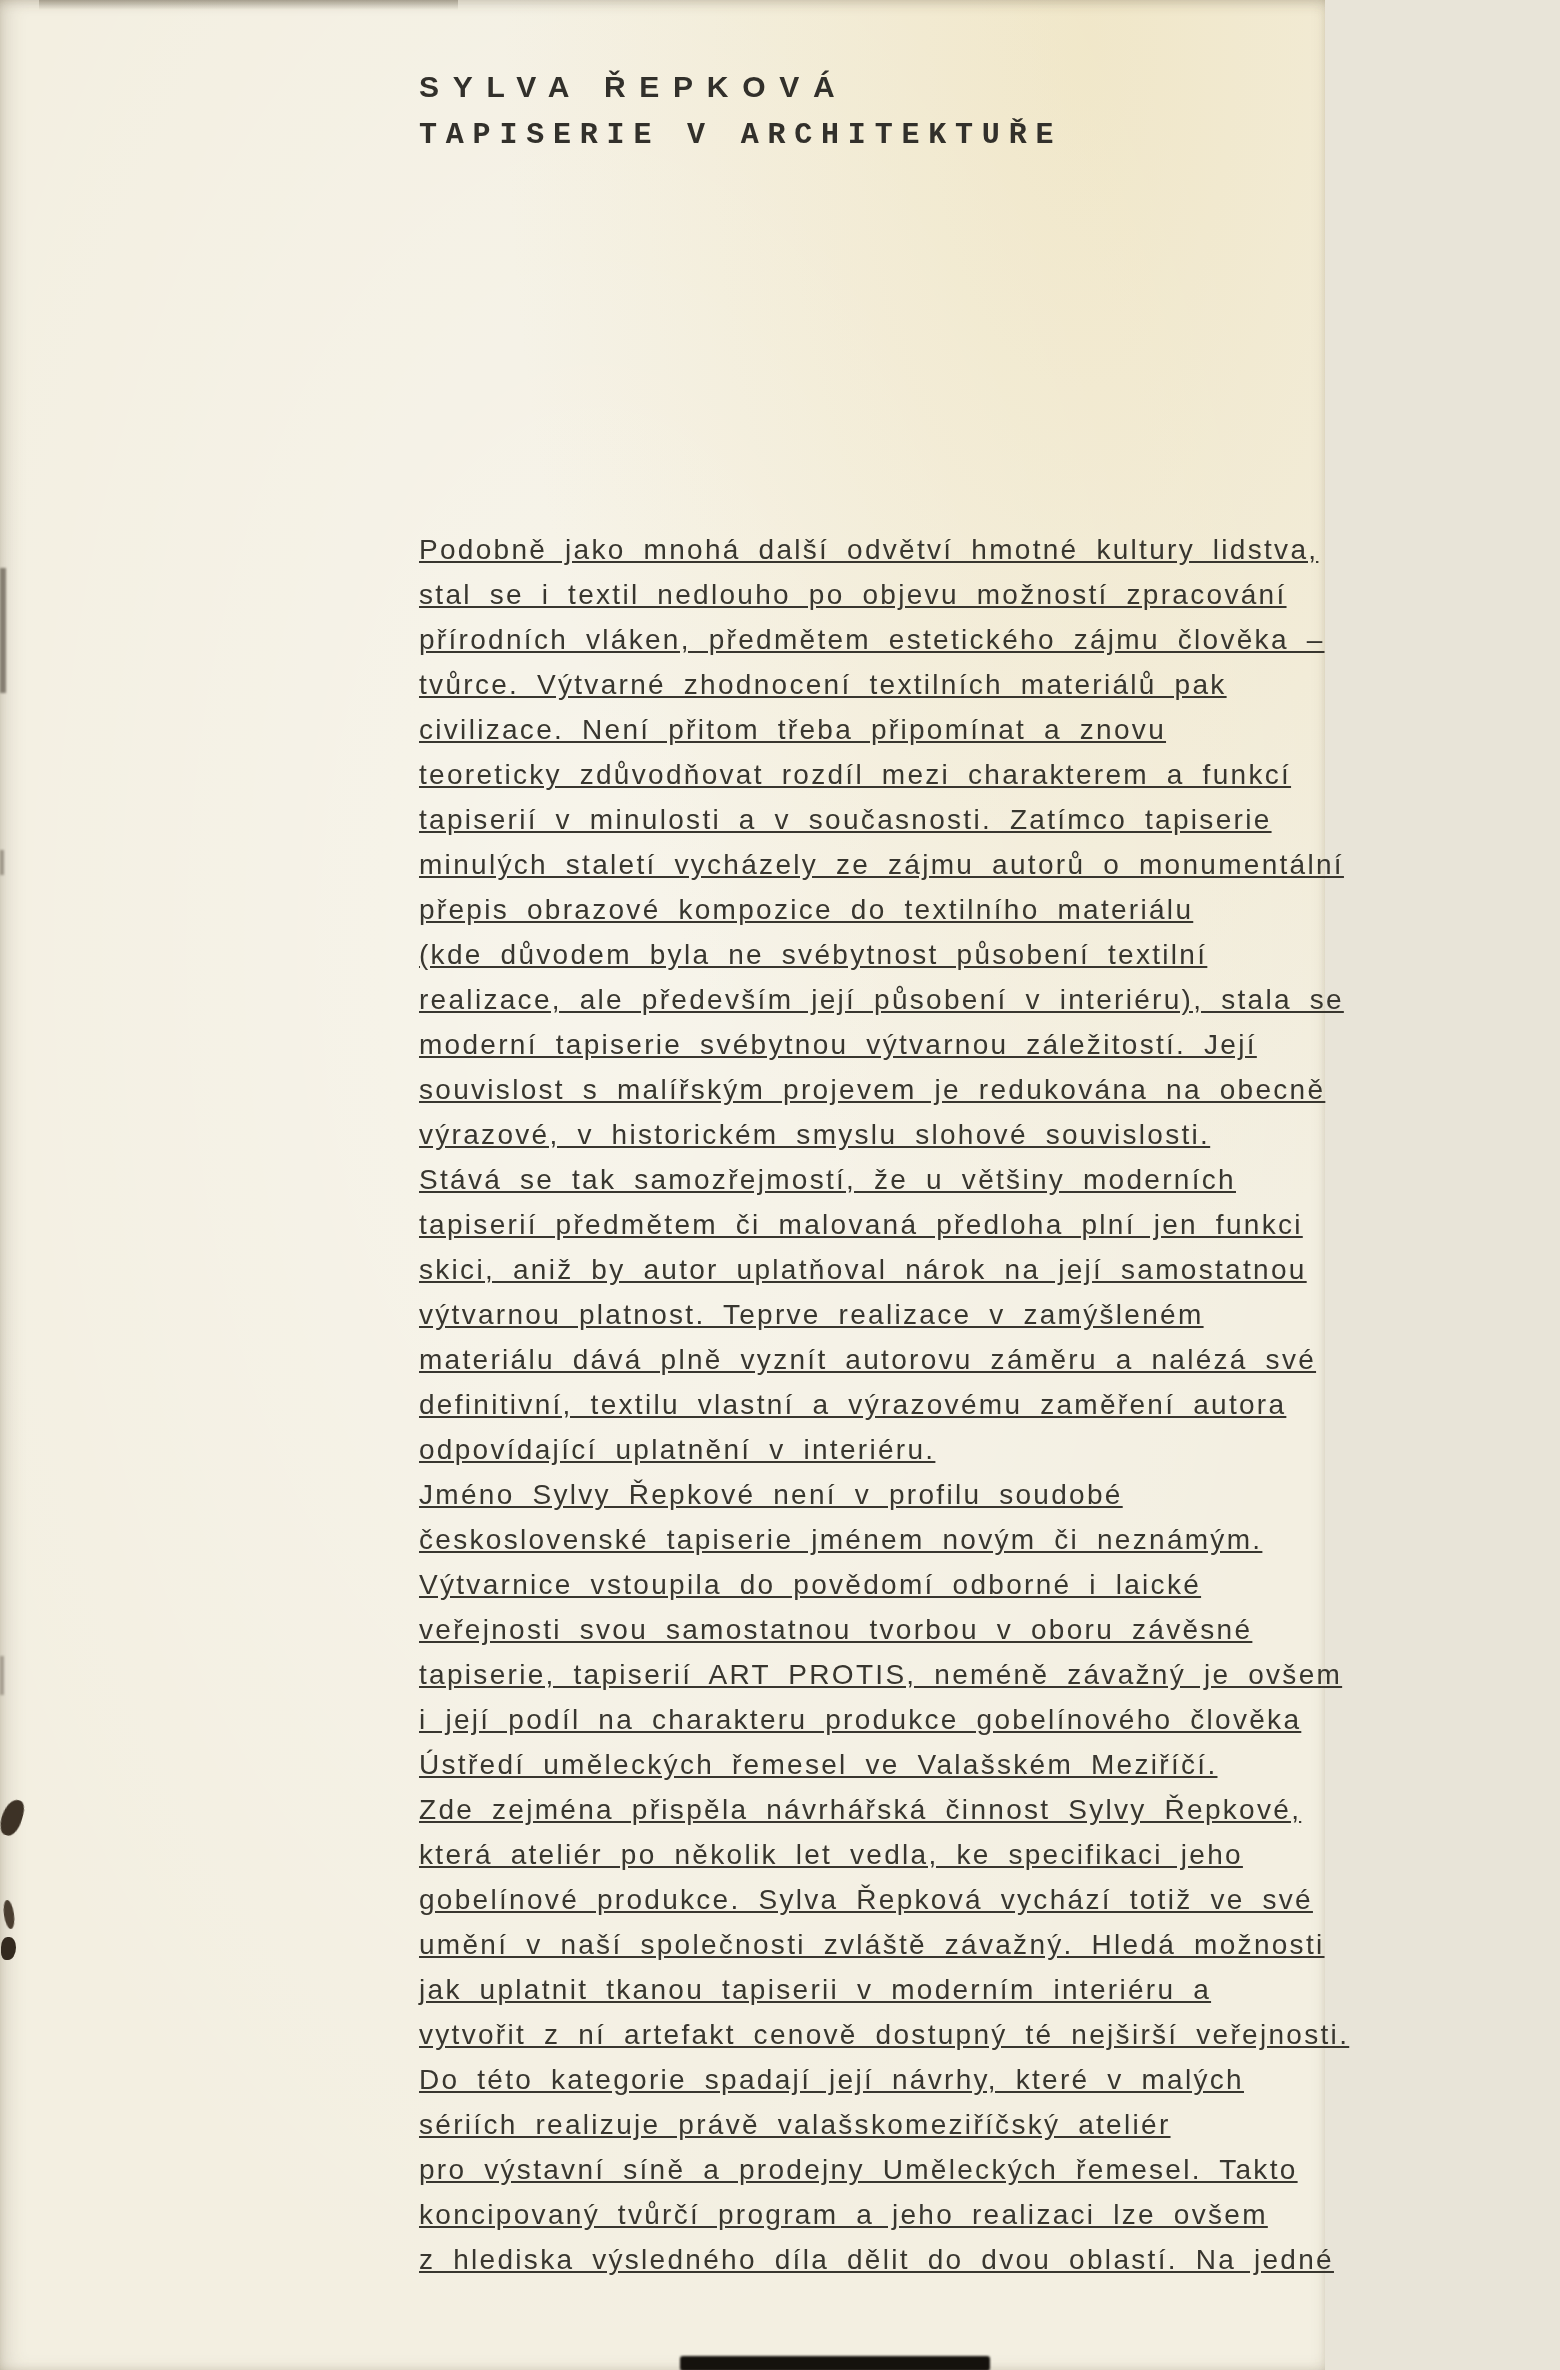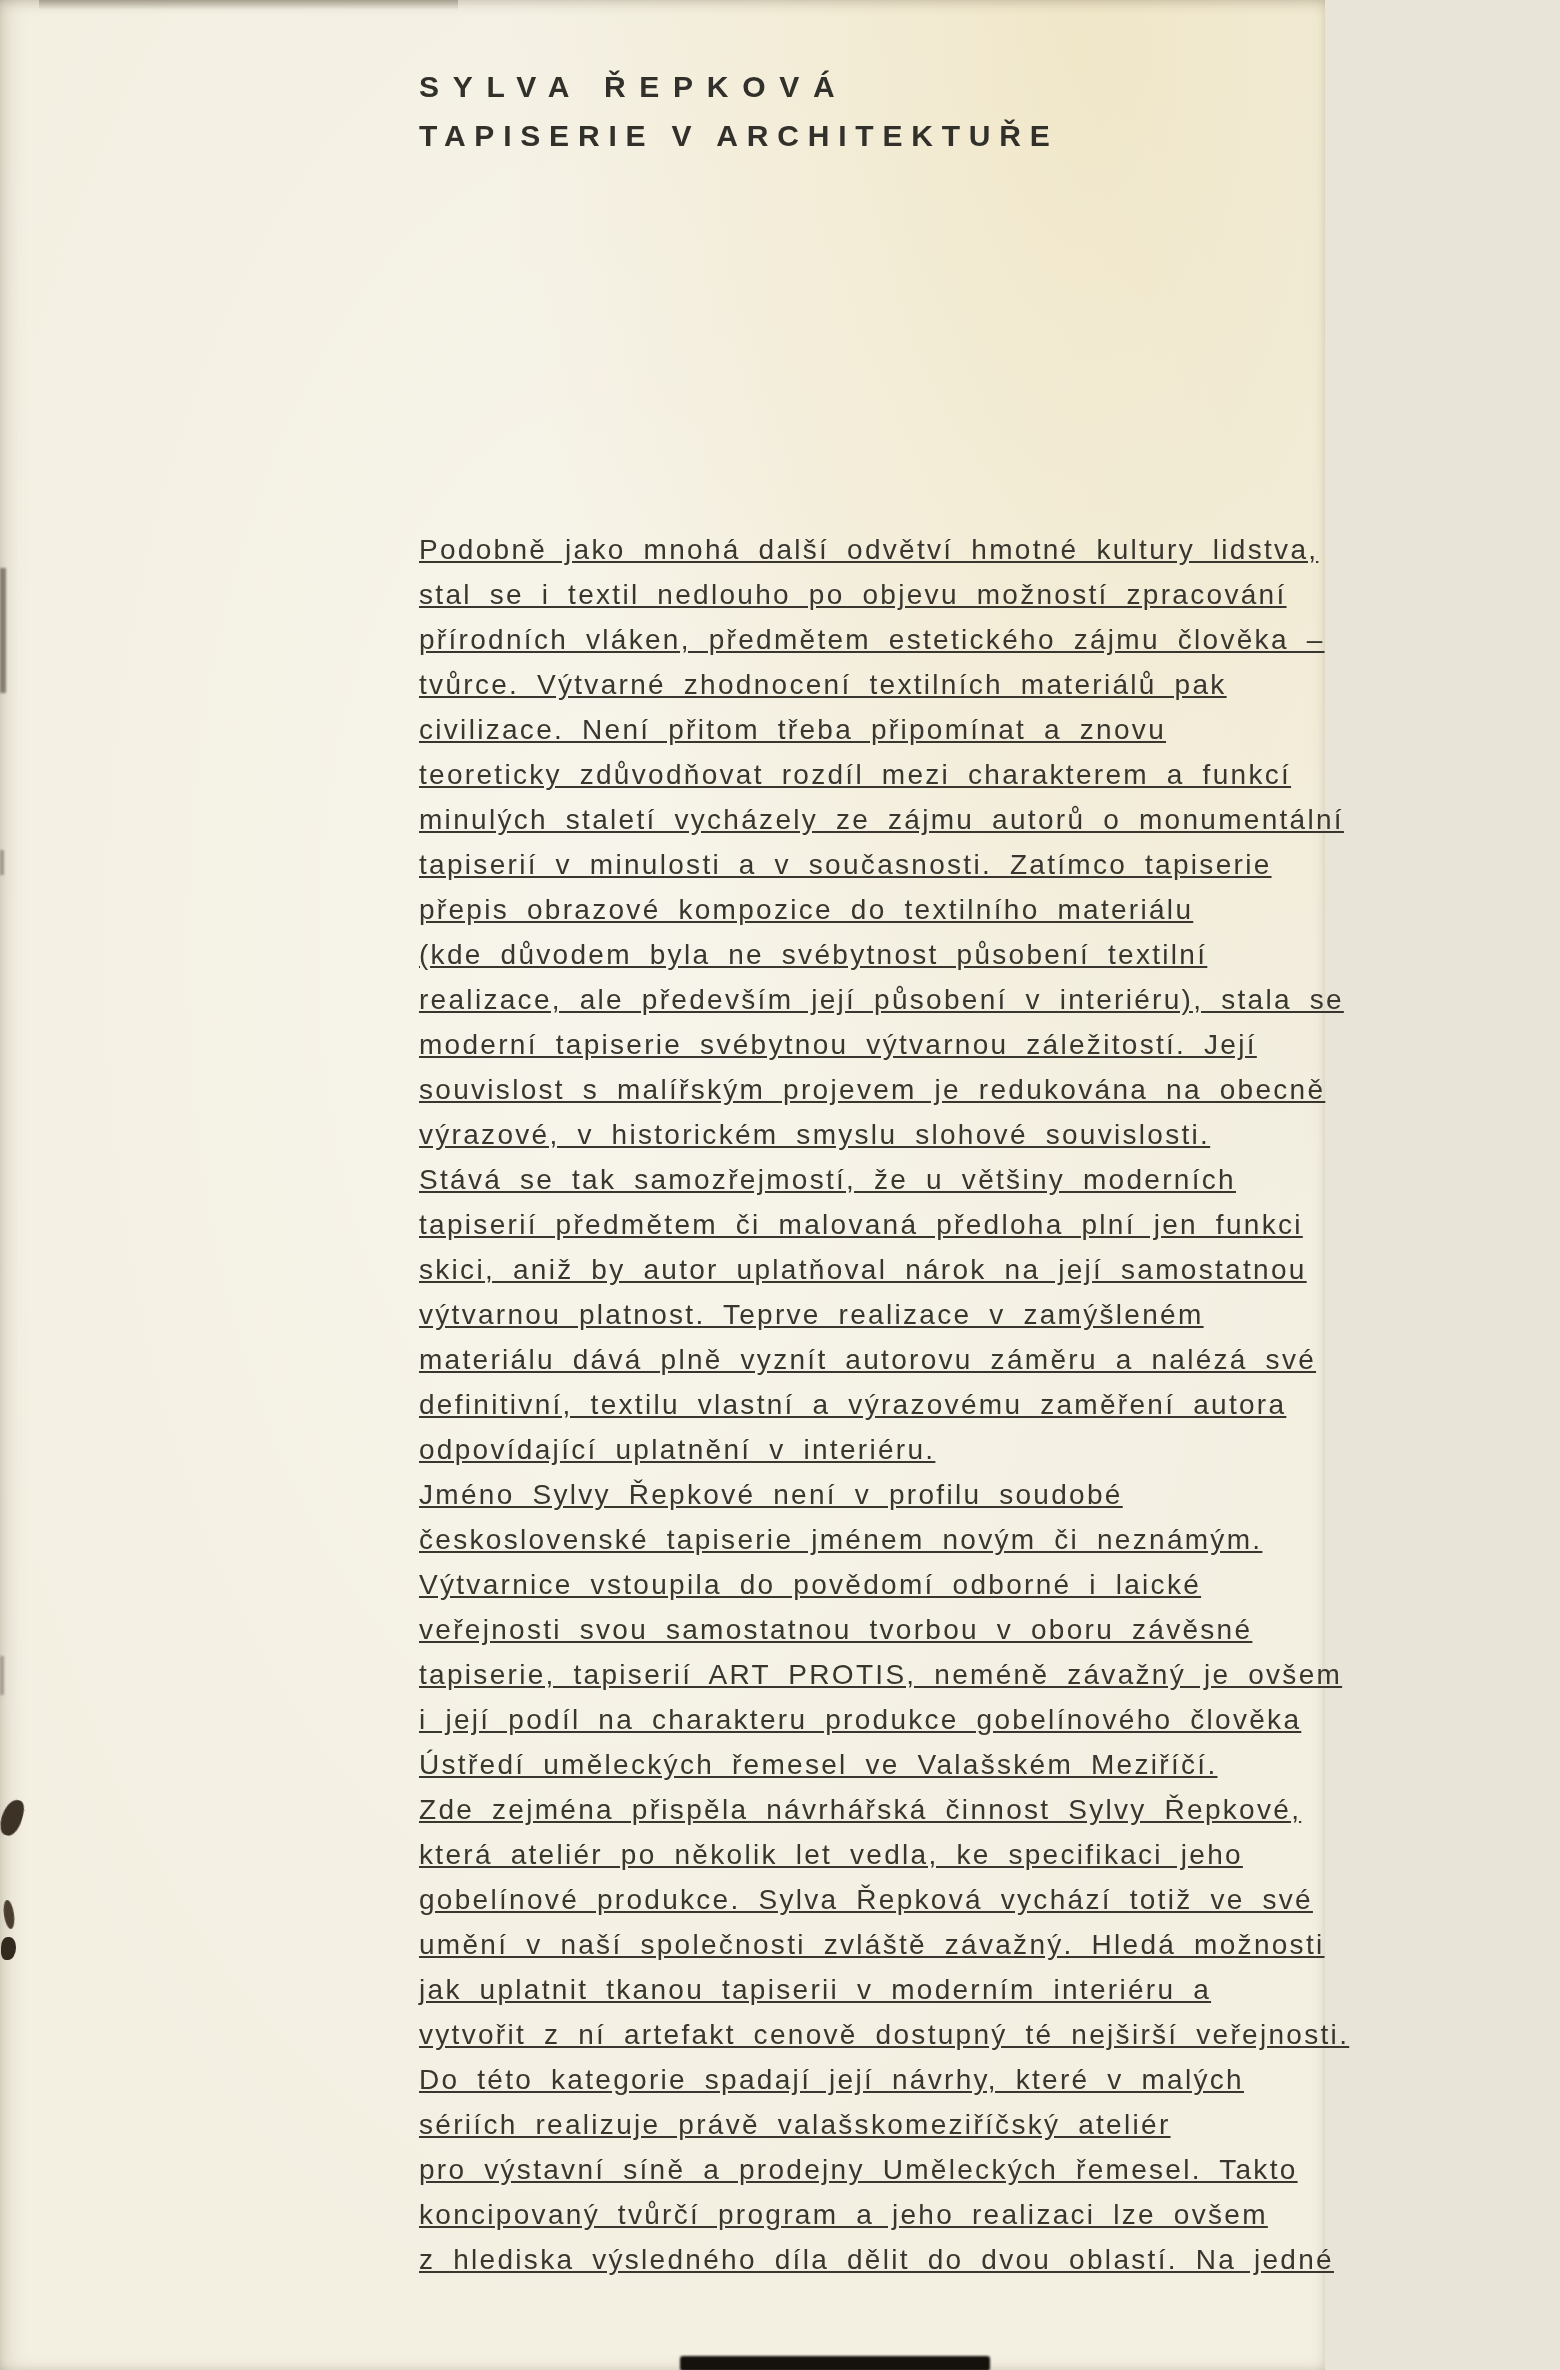--- a/index.html
+++ b/index.html
@@ -29,21 +29,21 @@
     top: 62px;
     color: #32302b;
   }
   .title-line {
     font-weight: bold;
     font-size: 30px;
     line-height: 49px;
     white-space: nowrap;
   }
   .title-line.l1 { letter-spacing: 13.7px; }
-  .title-line.l2 { letter-spacing: 8.8px; }
+  .title-line.l2 { letter-spacing: 8.8px; font-family: Liberation Mono, monospace; }
   .body-text {
     position: absolute;
     left: 419px;
     top: 527px;
     width: 1102px;
     color: #38362f;
     font-size: 28px;
     line-height: 45px;
     letter-spacing: 2.3px;
     word-spacing: 7.8px;
@@ -98,22 +98,22 @@
     <div class="title-line l2">TAPISERIE V ARCHITEKTUŘE</div>
   </header>
 
   <main class="body-text">
       <div class="line">Podobně jako mnohá další odvětví hmotné kultury lidstva,</div>
       <div class="line">stal se i textil nedlouho po objevu možností zpracování</div>
       <div class="line">přírodních vláken, předmětem estetického zájmu člověka –</div>
       <div class="line">tvůrce. Výtvarné zhodnocení textilních materiálů pak</div>
       <div class="line">civilizace. Není přitom třeba připomínat a znovu</div>
       <div class="line">teoreticky zdůvodňovat rozdíl mezi charakterem a funkcí</div>
+      <div class="line">tapiserií v minulosti a v současnosti. Zatímco tapiserie</div>
       <div class="line">minulých staletí vycházely ze zájmu autorů o monumentální</div>
-      <div class="line">tapiserií v minulosti a v současnosti. Zatímco tapiserie</div>
       <div class="line">přepis obrazové kompozice do textilního materiálu</div>
       <div class="line">(kde důvodem byla ne svébytnost působení textilní</div>
       <div class="line">realizace, ale především její působení v interiéru), stala se</div>
       <div class="line">moderní tapiserie svébytnou výtvarnou záležitostí. Její</div>
       <div class="line">souvislost s malířským projevem je redukována na obecně</div>
       <div class="line">výrazové, v historickém smyslu slohové souvislosti.</div>
       <div class="line">Stává se tak samozřejmostí, že u většiny moderních</div>
       <div class="line">tapiserií předmětem či malovaná předloha plní jen funkci</div>
       <div class="line">skici, aniž by autor uplatňoval nárok na její samostatnou</div>
       <div class="line">výtvarnou platnost. Teprve realizace v zamýšleném</div>

